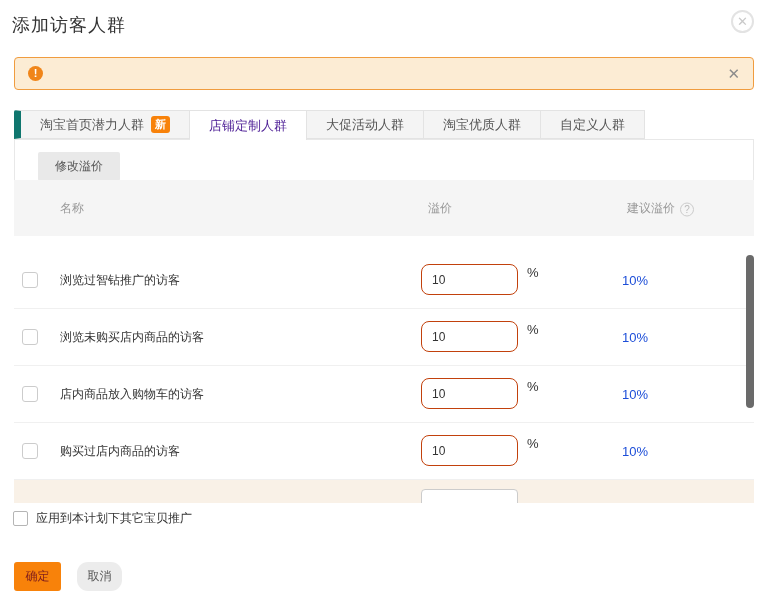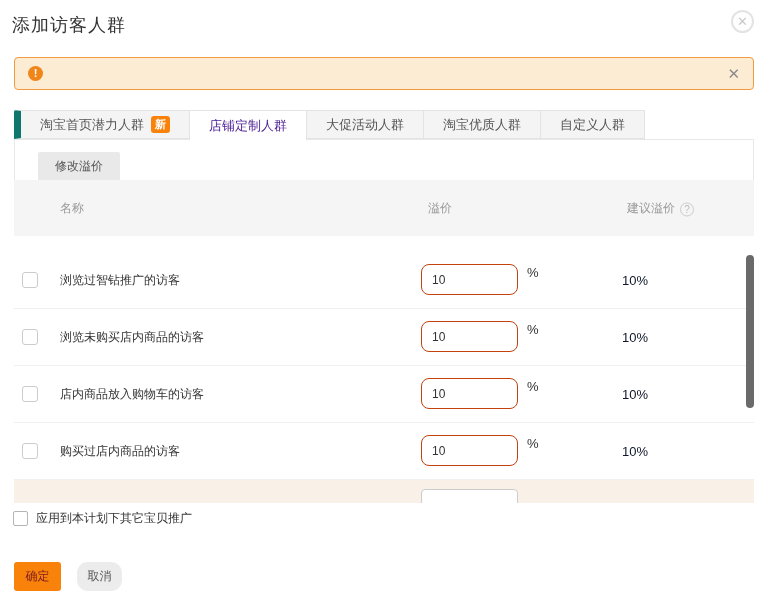--- a/index.html
+++ b/index.html
@@ -42,21 +42,21 @@
 
   .tbody{position:absolute;left:14px;top:252px;width:740px;height:251px;overflow:hidden;background:#fff;}
   .row{position:relative;height:57px;box-sizing:border-box;border-bottom:1px solid #f0f0f0;}
   .cb{position:absolute;left:8px;top:20px;width:16px;height:16px;box-sizing:border-box;
     border:1px solid #ccc;border-radius:3px;background:#fff;cursor:pointer;}
   .row-label{position:absolute;left:46px;top:50%;transform:translateY(-50%);font-size:12px;color:#333;}
   .premium-input{position:absolute;left:407px;top:12px;width:97px;height:31px;box-sizing:border-box;
     border:1px solid #c2410c;border-radius:8px;padding:0 10px;font-size:12px;color:#333;
     font-family:inherit;outline:none;background:#fff;}
   .pct{position:absolute;left:513px;top:13px;font-size:13px;color:#333;}
-  .suggested{position:absolute;left:608px;top:50%;transform:translateY(-50%);font-size:13px;color:#0f172a;}
+  .suggested{position:absolute;left:608px;top:50%;transform:translateY(-50%);font-size:13px;color:#1d4ed8;}
 
   .row.partial{height:23px;background:#f9f1e7;border-bottom:none;}
   .partial-input{position:absolute;left:407px;top:9px;width:97px;height:30px;box-sizing:border-box;
     background:#fff;border:1px solid #ccc;border-radius:4px;}
 
   .scroll-thumb{position:absolute;right:0;top:3px;width:8px;height:153px;background:#6a6a6a;border-radius:4px;cursor:pointer;}
 
   .apply{position:absolute;left:13px;top:510px;display:flex;align-items:center;font-size:12px;color:#333;cursor:pointer;}
   .cb2{width:15px;height:15px;box-sizing:border-box;border:1px solid #b5b5b5;border-radius:2px;
     background:#fff;margin-right:8px;flex:0 0 auto;cursor:pointer;}

